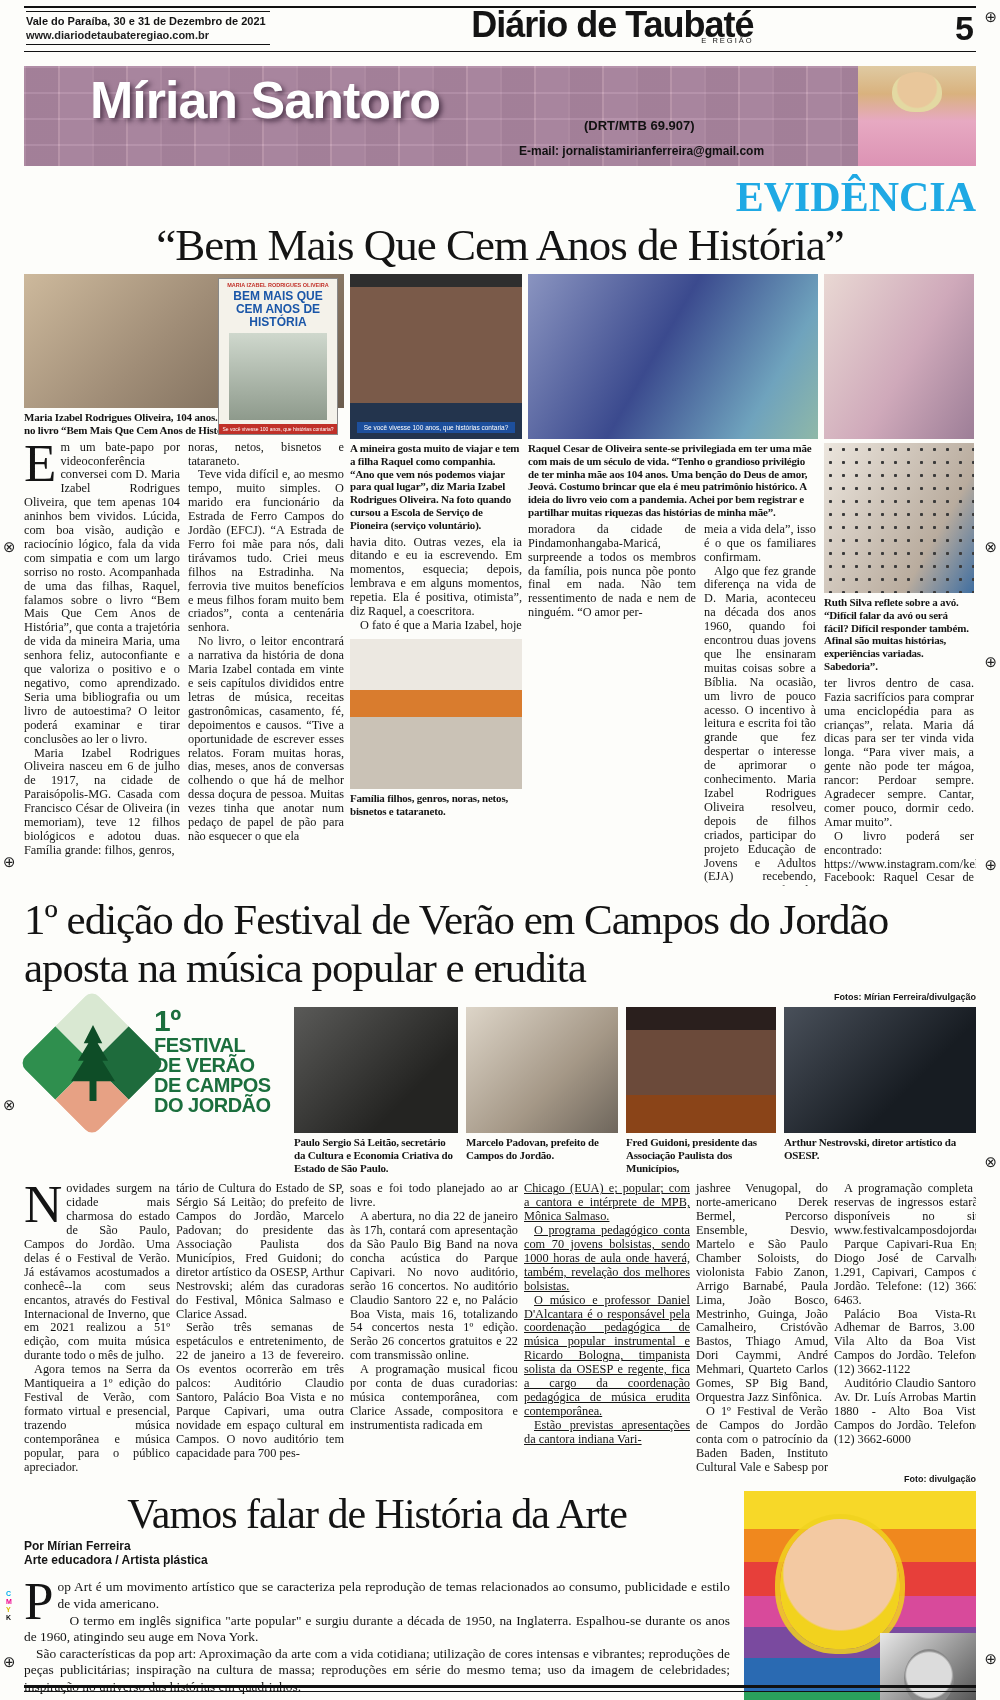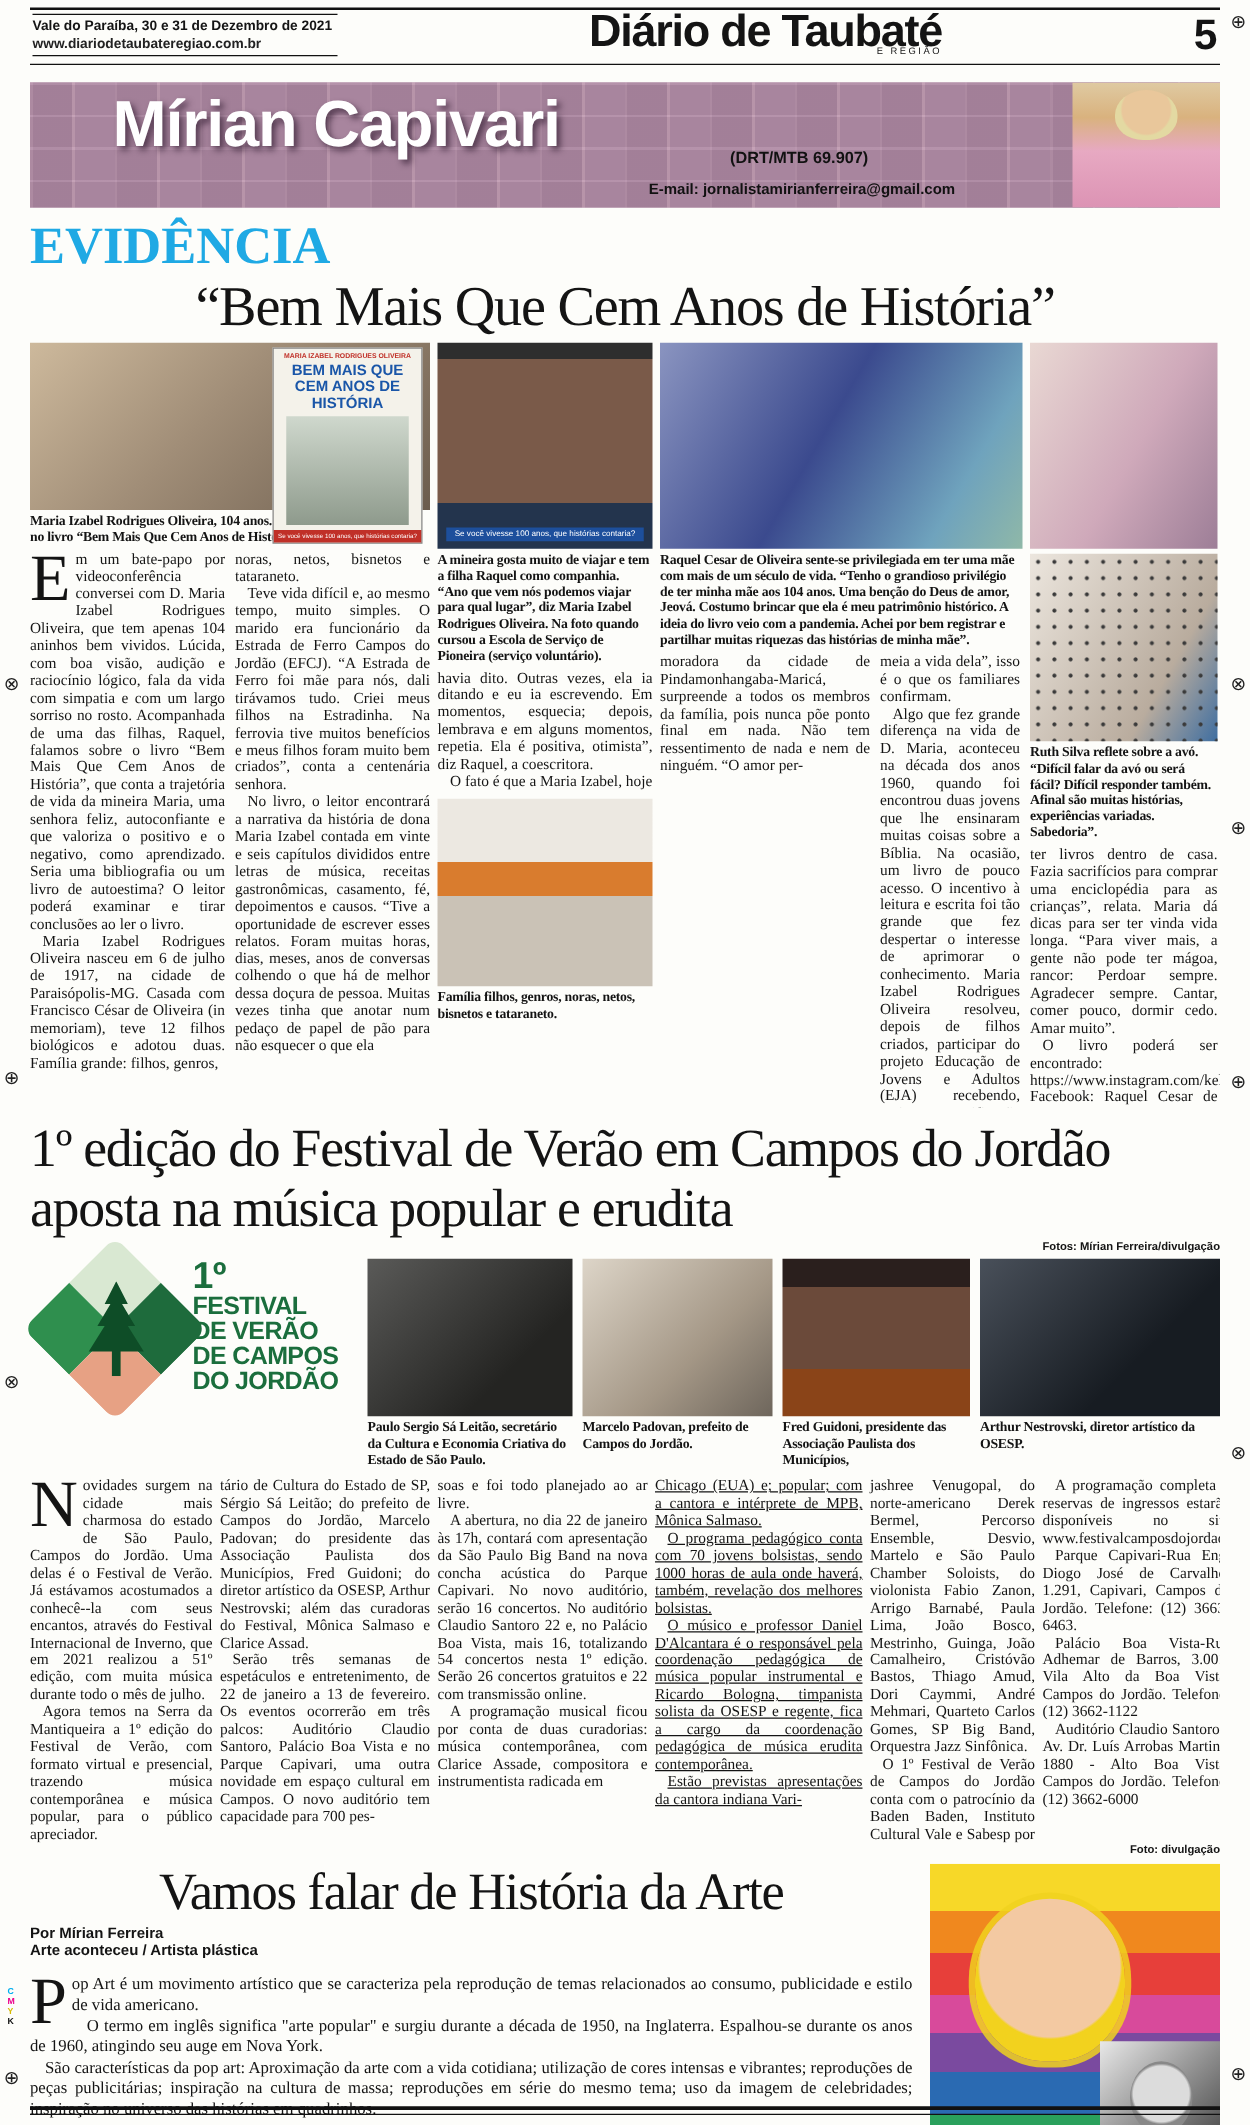--- a/index.html
+++ b/index.html
@@ -24,21 +24,21 @@
                font-weight:bold;font-size:52px;letter-spacing:-1px;text-shadow:3px 3px 5px rgba(40,20,40,.65);}
   .banner-cred{position:absolute;left:560px;top:52px;z-index:2;color:#111;font-family:"Liberation Sans",sans-serif;
                font-weight:bold;font-size:13px;}
   .banner-email{position:absolute;left:495px;top:78px;z-index:2;color:#111;font-family:"Liberation Sans",sans-serif;
                 font-weight:bold;font-size:12px;}
   .banner-photo{position:absolute;right:0;top:0;width:118px;height:100%;z-index:2;
                 background:linear-gradient(180deg,#dfcaa2 0%,#d9b27e 28%,#e7a9c2 55%,#dc93b4 100%);}
   .banner-photo::before{content:"";position:absolute;left:34px;top:6px;width:50px;height:40px;border-radius:50% 50% 45% 45%;
                 background:radial-gradient(circle at 50% 40%,#e9c79b 0 55%,#e3d9a2 60%);}
   
-  .kicker{text-align:left;font-weight:bold;font-size:42px;line-height:46px;margin-top:8px;letter-spacing:0;}
+  .kicker{text-align:right;font-weight:bold;font-size:42px;line-height:46px;margin-top:8px;letter-spacing:0;}
   .headline1{text-align:center;font-size:45px;line-height:50px;margin:0;font-weight:400;letter-spacing:-1px;}
   .credit{font-family:"Liberation Sans",sans-serif;font-weight:bold;font-size:9px;text-align:right;line-height:11px;}
   
   .cap{font-family:Liberation Serif, serif;font-weight:bold;font-size:11px;line-height:12.8px;
        letter-spacing:-.2px;margin:3px 0 4px 0;}
   .bodytext p{margin:0;text-align:justify;font-size:12.3px;line-height:13.9px;text-indent:10px;}
   .bodytext p.noindent{text-indent:0;}
   .dropcap{float:left;font-size:53px;line-height:40px;padding:2px 4px 0 0;font-weight:400;}
   .ph{position:relative;width:100%;}
   
@@ -120,21 +120,21 @@
       <div class="site">www.diariodetaubateregiao.com.br</div>
     </div>
     <div class="mh-center">
       <div class="mh-name">Diário de Taubaté</div>
       <div class="mh-sub">E REGIÃO</div>
     </div>
     <div class="mh-page">5</div>
   </header>
 
   <section class="banner">
-    <span class="banner-name">Mírian Capivari</span>
+    <span class="banner-name">Mírian Santoro</span>
     <span class="banner-cred">(DRT/MTB 69.907)</span>
     <span class="banner-email">E-mail: jornalistamirianferreira@gmail.com</span>
     <div class="banner-photo"></div>
   </section>
 
   <section>
     <div class="kicker">EVIDÊNCIA</div>
     <h1 class="headline1">“Bem Mais Que Cem Anos de História”</h1>
 
     <div class="art1-grid">
@@ -270,21 +270,21 @@
         <p>Auditório Claudio Santoro--Av. Dr. Luís Arrobas Martins, 1880 - Alto Boa Vista, Campos do Jordão. Telefone: (12) 3662-6000</p>
       </div>
     </div>
     <div class="credit">Foto: divulgação</div>
   </section>
 
   <section class="art3">
     <div class="art3-left">
       <h2 class="headline3">Vamos falar de História da Arte</h2>
       <div class="byline">Por Mírian Ferreira</div>
-      <div class="byline">Arte aconteceu / Artista plástica</div>
+      <div class="byline">Arte educadora / Artista plástica</div>
       <div class="art3-body">
         <p class="lead"><span class="dropcap">P</span><span>op Art é um movimento artístico que se caracteriza pela reprodução de temas relacionados ao consumo, publicidade e estilo de vida americano.</span></p>
         <p>O termo em inglês significa "arte popular" e surgiu durante a década de 1950, na Inglaterra. Espalhou-se durante os anos de 1960, atingindo seu auge em Nova York.</p>
         <p>São características da pop art: Aproximação da arte com a vida cotidiana; utilização de cores intensas e vibrantes; reproduções de peças publicitárias; inspiração na cultura de massa; reproduções em série do mesmo tema; uso da imagem de celebridades; inspiração no universo das histórias em quadrinhos.</p>
 
       </div>
     </div>
     <div class="popart">
       <div class="pa-main"></div>
       <div class="pa-face"></div>

